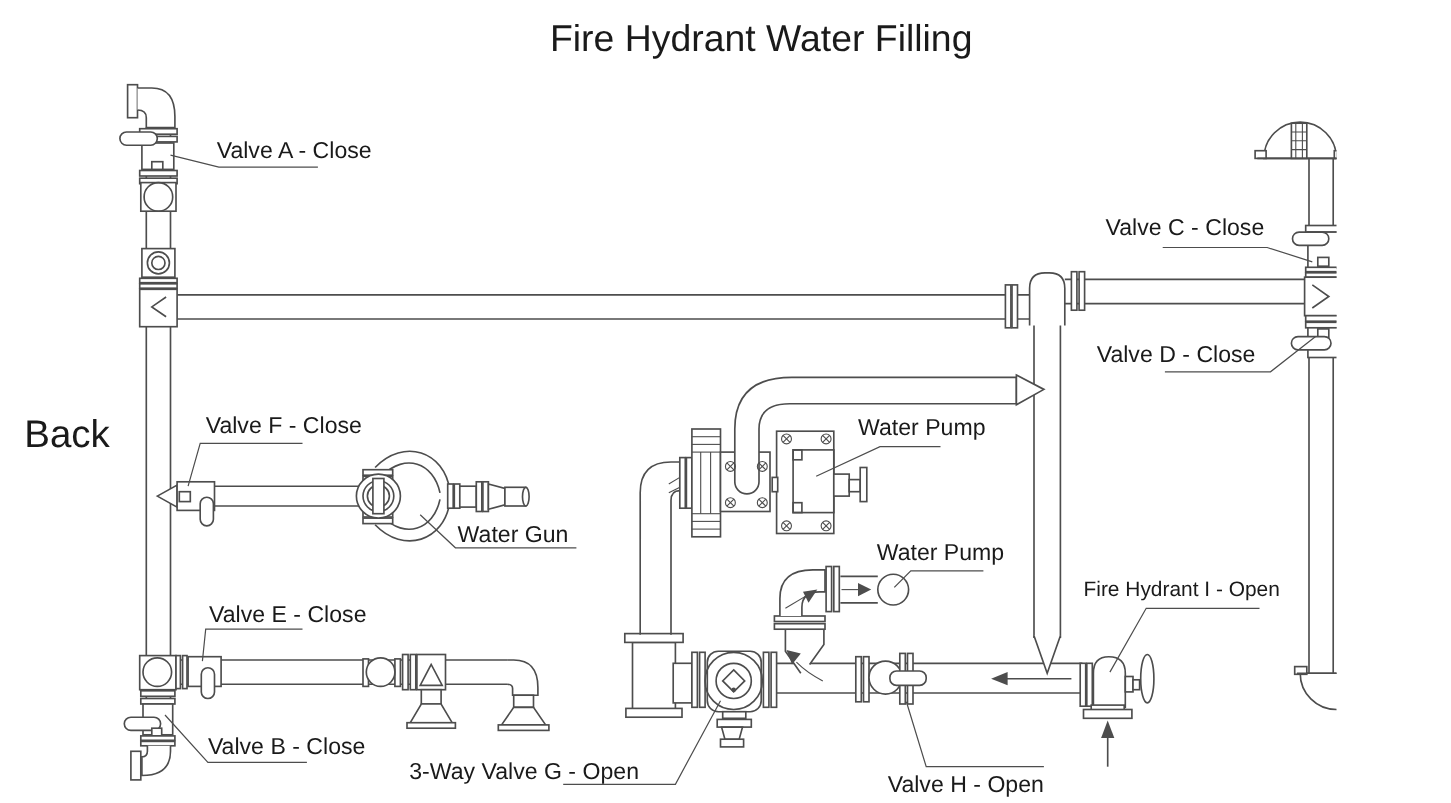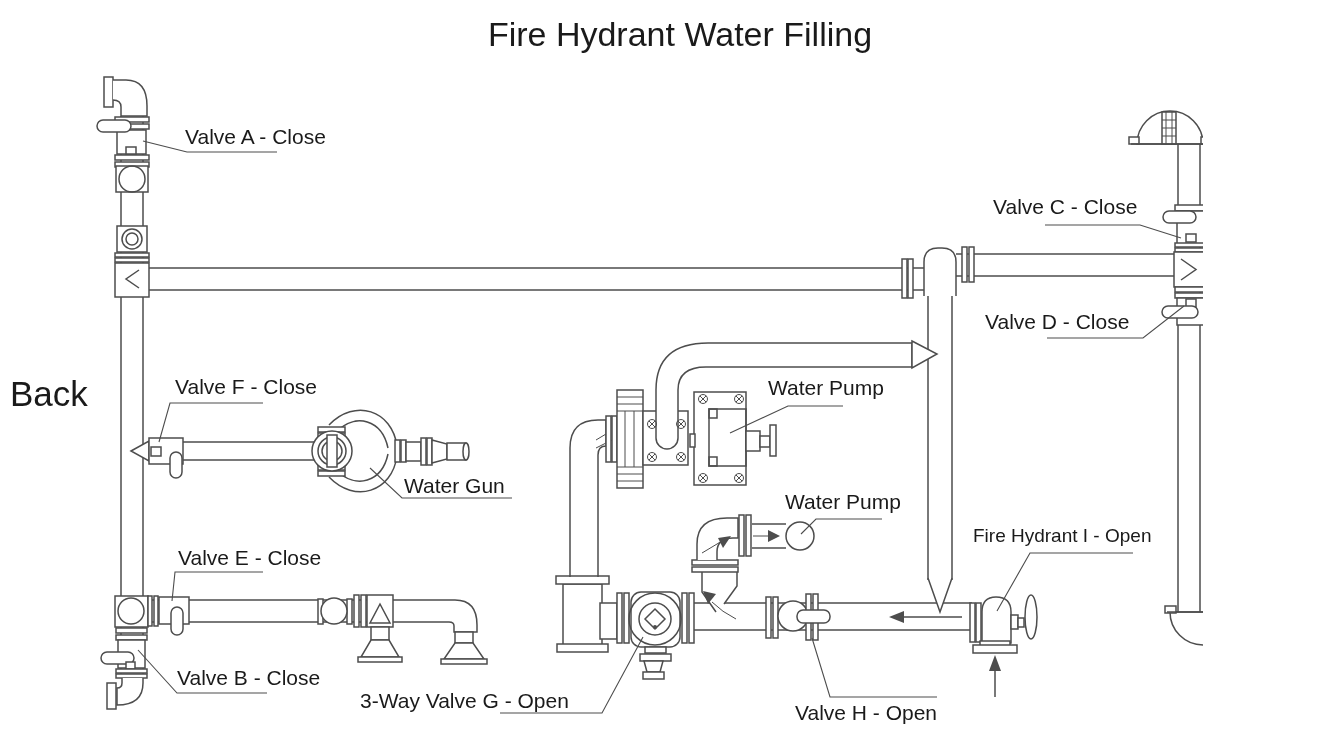--- a/index.html
+++ b/index.html
@@ -1,17 +1,17 @@
 <!DOCTYPE html>
 <html style="--line: #4d4d4d; --text: #1a1a1a; --bg: #ffffff;"><head>
 <meta charset="utf-8">
 <style>
   :root { --line:#4d4d4d; --text:#1a1a1a; --bg:#ffffff; }
   html,body { margin:0; padding:0; background:var(--bg); }
-  .stage { width:1203px; height:730px; position:relative; background:var(--bg); overflow:hidden; }
+  .stage { width:1203px; height:730px; position:relative; background:var(--bg); overflow:hidden;padding-left:12px; }
   svg { display:block; }
   .p   { fill:none; stroke:var(--line); stroke-width:1.5; }
   .pw  { fill:#fff; stroke:var(--line); stroke-width:1.5; }
   .t   { fill:none; stroke:var(--line); stroke-width:1;   }
   .sld { fill:var(--line); stroke:none; }
   .ldr { fill:none; stroke:var(--line); stroke-width:1.1; }
   text { font-family:"Liberation Sans", sans-serif; fill:var(--text); }
   .lb    { font-size:21px; }
   .lb-sm { font-size:19px; }
   .lb-lg { font-size:35px; }

